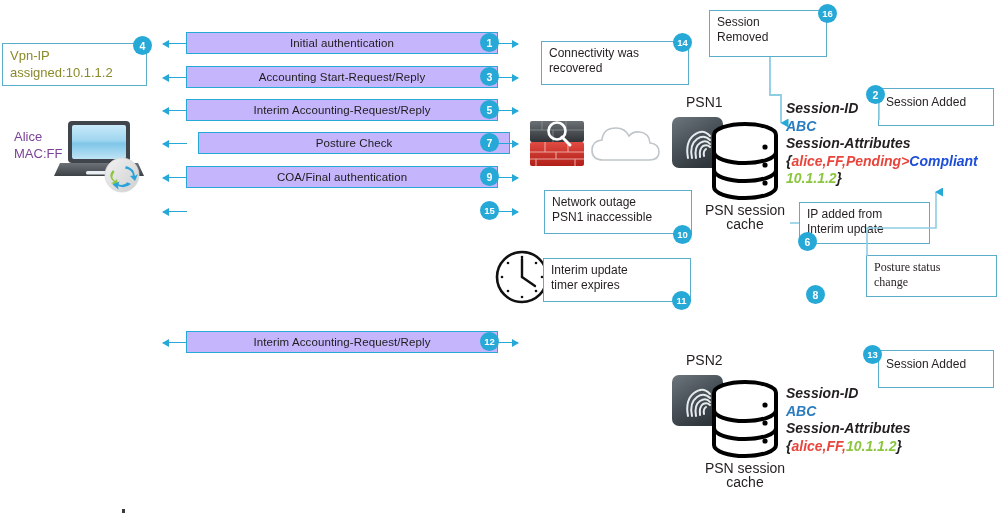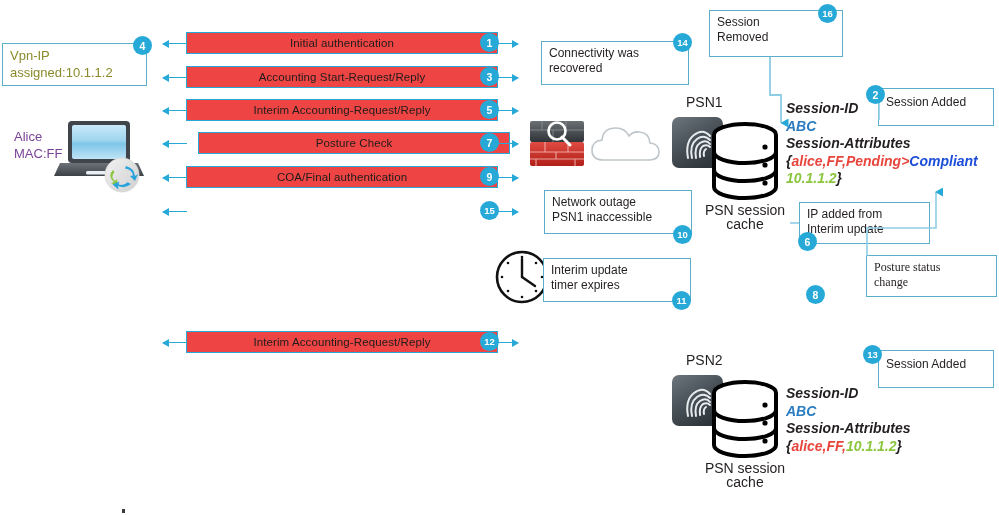--- a/index.html
+++ b/index.html
@@ -20,21 +20,21 @@
     position: absolute;
     left: 0; top: 0;
     width: 999px;
     height: 515px;
   }
 
   
   .msg-bar {
     position: absolute;
     height: 22px;
-    background: #ef4444;
+    background: #c4b5fd;
     border: 1px solid #27a9d8;
     box-sizing: border-box;
     display: flex;
     align-items: center;
     justify-content: center;
     font-size: 11.5px;
     color: #1d1d1b;
     letter-spacing: 0.1px;
   }
   .msg-label { pointer-events: none; }
@@ -377,21 +377,21 @@
   <div class="arrow-left" style="left:163px; top:342px; width:24px;"></div>
   <div class="arrow-right" style="left:498px; top:342px; width:20px;"></div>
   <div class="badge wide" style="left:480px; top:332px;">12</div>
 
   <div class="callout" style="left:541px; top:41px; width:148px; height:44px;">
     <div>Connectivity was</div>
     <div>recovered</div>
   </div>
   <div class="badge wide" style="left:673px; top:33px;">14</div>
 
-  <div class="callout" style="left:709px; top:10px; width:134px; height:47px;">
+  <div class="callout" style="left:709px; top:10px; width:118px; height:47px;">
     <div>Session</div>
     <div>Removed</div>
   </div>
   <div class="badge wide" style="left:818px; top:4px;">16</div>
 
   <div class="callout" style="left:878px; top:88px; width:116px; height:38px; padding-top:6px;">
     <div>Session Added</div>
   </div>
   <div class="badge" style="left:866px; top:85px;">2</div>
 

